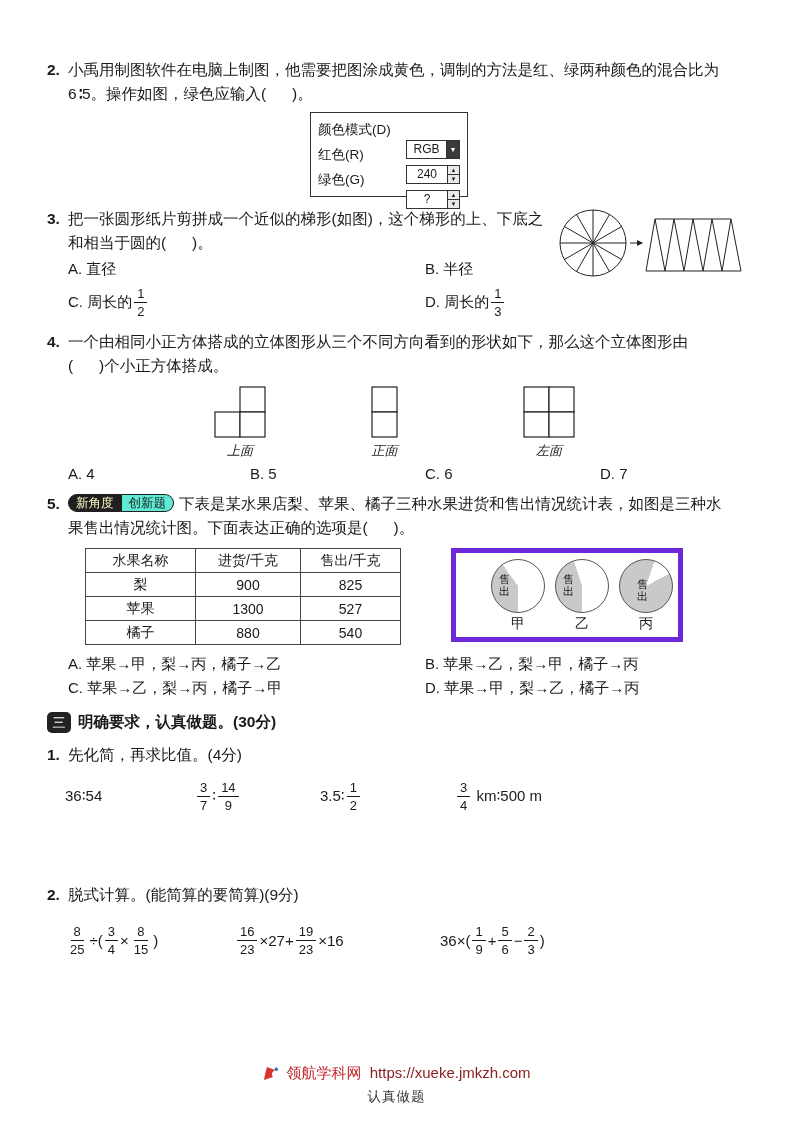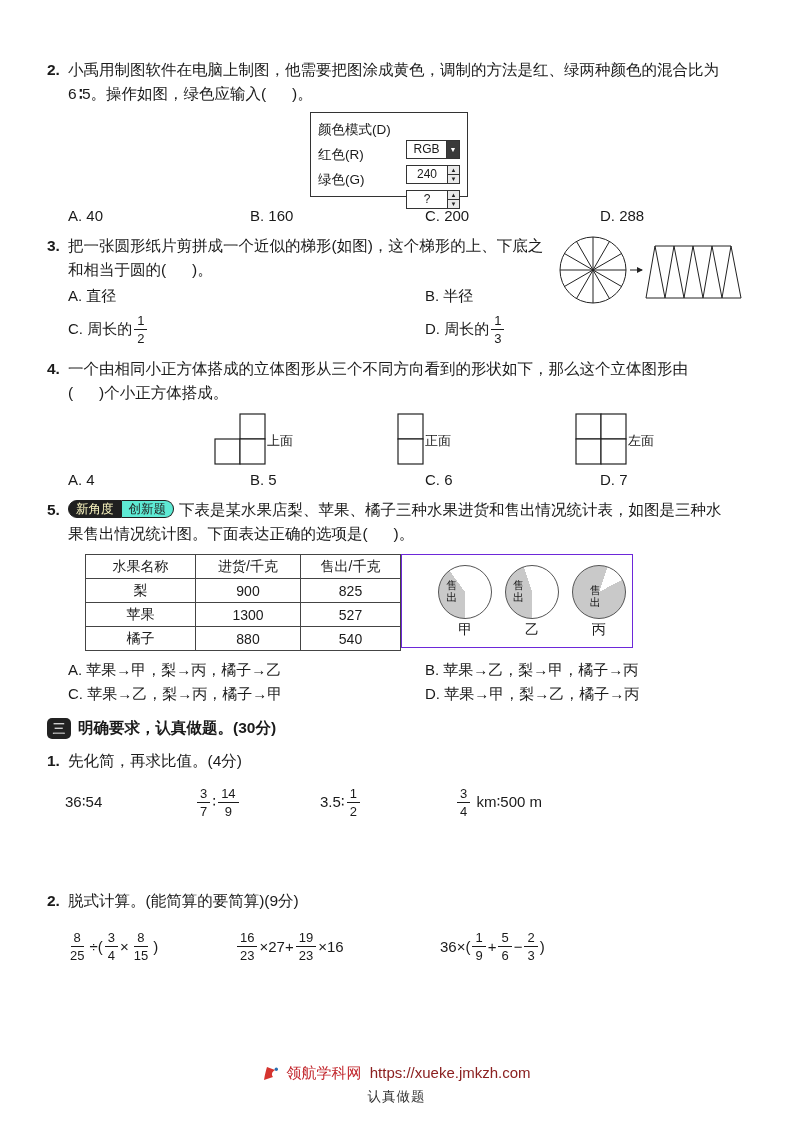--- a/index.html
+++ b/index.html
@@ -31,32 +31,32 @@
   
   .opts { display:grid; padding-left:21px; margin-top:5px; font-size:15px; align-items:center; }
   .opts4 { grid-template-columns:182px 175px 175px auto; }
   .opts2 { grid-template-columns:357px auto; }
   .tallopts { min-height:36px; }
   
   .q3 { position:relative; }
   .fig3 { position:absolute; right:0; top:-2px; }
   
   .views { display:flex; align-items:flex-end; padding-left:166px; margin-top:8px; }
-  .view  { display:flex; flex-direction:row; align-items:center; }
+  .view  { display:flex; flex-direction:column; align-items:center;font-style:italic; }
   .view2 { margin-left:103px;align-items:center; }
   .view3 { margin-left:123px; }
   .vlabel { font-size:13px; margin-top:3px; }
   
   .q5mid { display:flex; align-items:flex-start; margin:8px 0 0 38px; }
   .ftable { border-collapse:collapse; font-size:14px; }
   .ftable th, .ftable td { border:1px solid #444; font-weight:400; text-align:center; height:24px; }
   .ftable th:nth-child(1), .ftable td:nth-child(1) { width:110px; }
   .ftable th:nth-child(2), .ftable td:nth-child(2) { width:105px; }
   .ftable th:nth-child(3), .ftable td:nth-child(3) { width:100px; }
-  .pie-box { width:232px; height:94px; border:1px solid #6d28d9; display:flex; justify-content:space-around; align-items:center; padding-top:2px;padding-left:30px; }
+  .pie-box { margin-left:50px; width:232px; height:94px; border:5px solid #6d28d9; display:flex; justify-content:space-around; align-items:center; padding-top:2px;padding-left:30px; }
   .pie-group { display:flex; flex-direction:column; align-items:center; }
   .pie { position:relative; width:54px; height:54px; border-radius:50%; border:1px solid #555; }
   .sell { position:absolute; width:12px; font-size:11px; line-height:12px; word-break:break-all; color:#1a1a1a; }
   .pie-group:nth-child(1) .sell { left:7px; top:13px; }
   .pie-group:nth-child(2) .sell { left:7px; top:13px; }
   .pie-group:nth-child(3) .sell { left:17px; top:18px; }
   .pie-name { font-size:14px; margin-top:2px; }
   
   .sec-head { display:flex; align-items:center; gap:7px; margin:14px 0 10px; }
   .sec-badge { width:24px; height:21px; background:#222; color:#fff; border-radius:5px; font-size:13px; display:flex; align-items:center; justify-content:center; }
@@ -116,26 +116,20 @@
         <span class="dlg-ctl">
           <span class="dlg-val">?</span>
           <span class="spin">
               <span>▲</span>
               <span>▼</span>
             </span>
         </span>
       </div>
     </div>
 
-    <div class="opts opts4">
-      <span>A. 40</span>
-      <span>B. 160</span>
-      <span>C. 200</span>
-      <span>D. 288</span>
-    </div>
   </section>
 
   <section class="q q3">
     <p class="qline"><b class="qnum">3.</b><span>把一张圆形纸片剪拼成一个近似的梯形(如图)，这个梯形的上、下底之</span></p>
     <p class="qline">和相当于圆的(&nbsp;&nbsp;&nbsp;&nbsp;&nbsp;&nbsp;)。</p>
     <div class="opts opts2">
       <span>A. 直径</span>
       <span>B. 半径</span>
     </div>
     <div class="opts opts2 tallopts">

